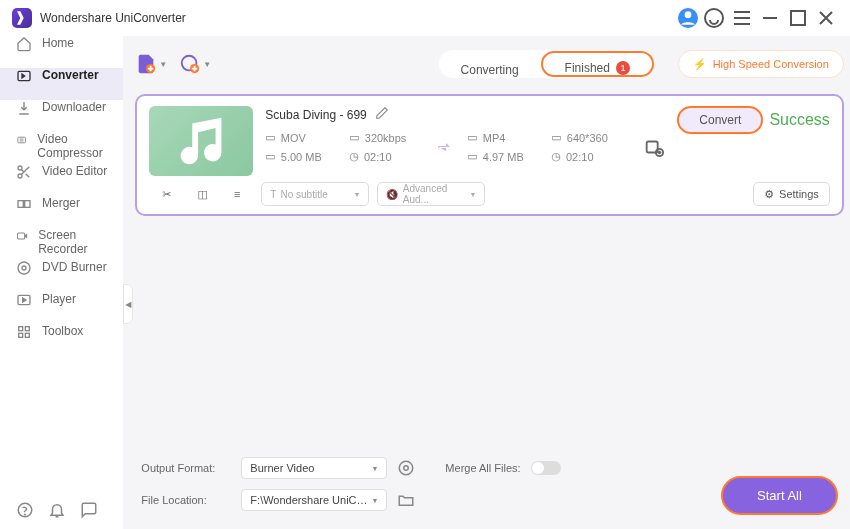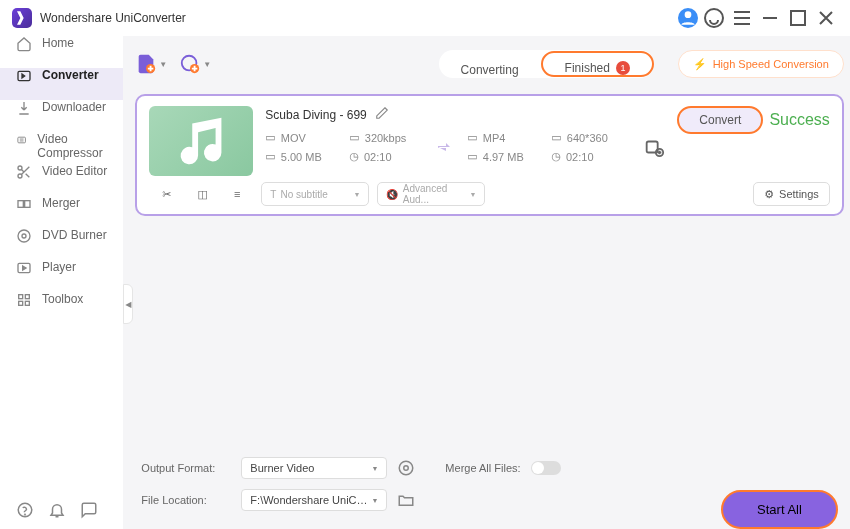--- a/index.html
+++ b/index.html
@@ -53,21 +53,21 @@
 .select-box .sel-caret { margin-left: auto; font-size: 7px; }
 .settings-btn { margin-left: auto; height: 24px; border: 1px solid #ddd; border-radius: 5px; padding: 0 10px; display: flex; align-items: center; gap: 5px; font-size: 11px; color: #555; cursor: pointer; }
 .footer { margin-top: auto; padding: 8px 6px 10px; display: flex; flex-direction: column; gap: 10px; font-size: 11px; color: #666; }
 .footer-row { display: flex; align-items: center; gap: 10px; }
 .footer-label { width: 90px; }
 .footer-select { width: 146px; height: 22px; border: 1px solid #ddd; border-radius: 4px; padding: 0 8px; display: flex; align-items: center; background: #fff; cursor: pointer; font-size: 11px; color: #444; }
 .footer-select .sel-caret { margin-left: auto; font-size: 7px; color: #888; }
 .footer-icon { width: 18px; height: 18px; color: #888; cursor: pointer; display: flex; align-items: center; justify-content: center; }
 .merge-toggle { width: 30px; height: 14px; border-radius: 8px; background: #ddd; position: relative; cursor: pointer; }
 .merge-toggle::after { content: ''; position: absolute; width: 12px; height: 12px; border-radius: 50%; background: #fff; top: 1px; left: 1px; }
-.start-all { position: absolute; right: 18px; bottom: 0; padding: 10px 34px; border: 2px solid #ff7a2e; background: #8863e0; color: #000000; border-radius: 20px; font-size: 13px; cursor: pointer; }
+.start-all { position: absolute; right: 18px; bottom: 14px; padding: 10px 34px; border: 2px solid #ff7a2e; background: #8863e0; color: #ffffff; border-radius: 20px; font-size: 13px; cursor: pointer; }
 svg { width: 100%; height: 100%; }
 </style>
 </head>
 <body>
 
 <div class="titlebar">
   <div class="logo">
     <svg viewBox="0 0 24 24">
         <path fill="#fff" d="M6 4h4l4 8-4 8H6l4-8z"></path>
       </svg>
@@ -155,20 +155,29 @@
       <span>Video Editor</span>
     </div>
     <div class="sidebar-item">
       <span class="si-icon">
           <svg viewBox="0 0 24 24" fill="none" stroke="currentColor" stroke-width="2">
             <rect x="3" y="7" width="8" height="10"></rect>
             <rect x="13" y="7" width="8" height="10"></rect>
           </svg>
         </span>
       <span>Merger</span>
+    </div>
+    <div class="sidebar-item">
+      <span class="si-icon">
+          <svg viewBox="0 0 24 24" fill="none" stroke="currentColor" stroke-width="2">
+            <rect x="3" y="6" width="14" height="12" rx="2"></rect>
+            <path d="M21 9v6l-4-3z" fill="currentColor"></path>
+          </svg>
+        </span>
+      <span>Screen Recorder</span>
     </div>
     <div class="sidebar-item">
       <span class="si-icon">
           <svg viewBox="0 0 24 24" fill="none" stroke="currentColor" stroke-width="2">
             <circle cx="12" cy="12" r="9"></circle>
             <circle cx="12" cy="12" r="3"></circle>
           </svg>
         </span>
       <span>DVD Burner</span>
     </div>

